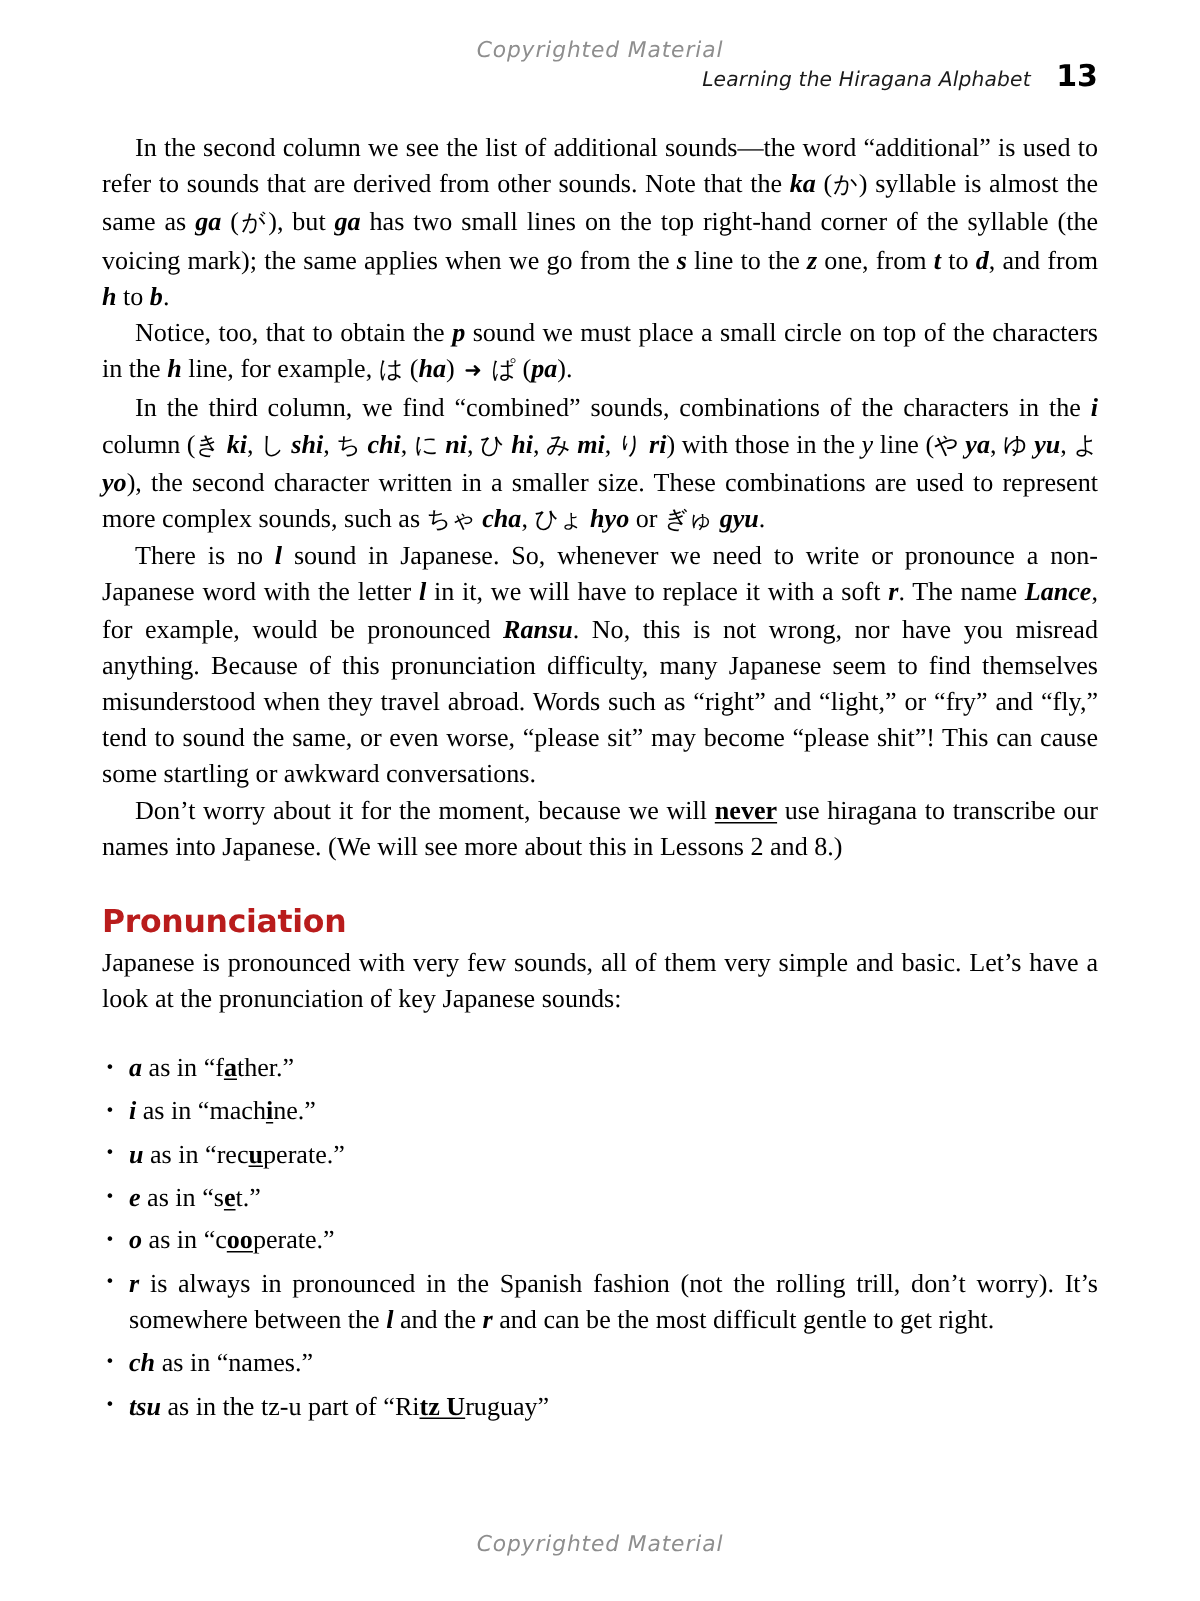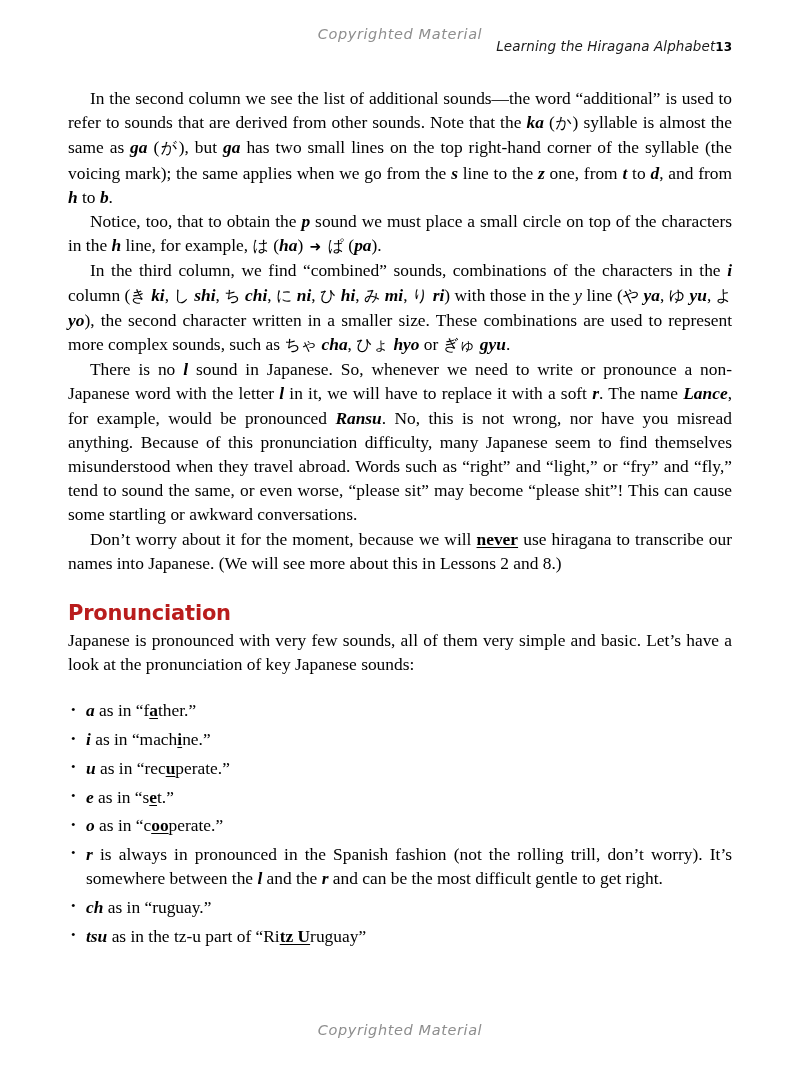--- a/index.html
+++ b/index.html
@@ -40,32 +40,32 @@
   .watermark-top { top: 26px; }
   .watermark-bottom { top: 1022px; }
 
   
   .running-head {
     position: absolute;
     top: 38px;
     right: 68px;
     display: flex;
     align-items: baseline;
-    gap: 0;
+    gap: 17px;
     font-family: "DejaVu Sans", sans-serif;
   }
   .running-head .rh-title {
     font-style: italic;
     font-size: 13.5px;
     color: #1a1a1a;
     letter-spacing: 0.1px;
   }
   .running-head .rh-page {
     font-weight: bold;
-    font-size: 12px;
+    font-size: 20px;
     color: #000;
   }
 
   
   .content {
     position: absolute;
     left: 68px;
     top: 86px;
     width: 664px;
   }
@@ -171,21 +171,21 @@
 
     <p class="lead-par">Japanese is pronounced with very few sounds, all of them very simple and basic. Let’s have a look at the pronunciation of key Japanese sounds:</p>
 
     <ul class="sound-list">
         <li><b class="bi">a</b><span> as in “f</span><u class="ul">a</u><span>ther.”</span></li>
         <li><b class="bi">i</b><span> as in “mach</span><u class="ul">i</u><span>ne.”</span></li>
         <li><b class="bi">u</b><span> as in “rec</span><u class="ul">u</u><span>perate.”</span></li>
         <li><b class="bi">e</b><span> as in “s</span><u class="ul">e</u><span>t.”</span></li>
         <li><b class="bi">o</b><span> as in “c</span><u class="ul">oo</u><span>perate.”</span></li>
         <li class="wrap-item"><b class="bi">r</b><span> is always in pronounced in the Spanish fashion (not the rolling trill, don’t worry). It’s somewhere between the </span><b class="bi">l</b><span> and the </span><b class="bi">r</b><span> and can be the most difficult gentle to get right.</span></li>
-        <li><b class="bi">ch</b><span> as in “ruguay.”</span></li>
+        <li><b class="bi">ch</b><span> as in “names.”</span></li>
         <li><b class="bi">tsu</b><span> as in the tz-u part of “Ri</span><u class="ul">tz U</u><span>ruguay”</span></li>
       </ul>
 
   </div>
 
   <div class="watermark watermark-bottom">Copyrighted Material</div>
 
 </div>
 
 </body></html>

